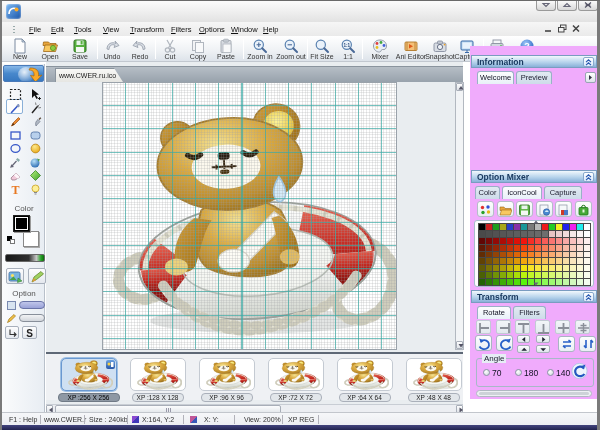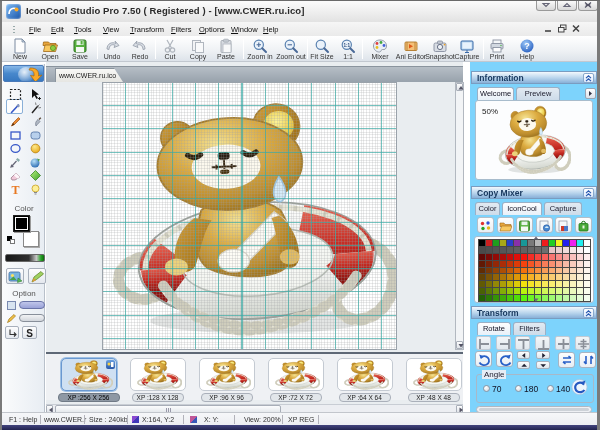--- a/index.html
+++ b/index.html
@@ -35,21 +35,21 @@
 .vscroll{left:409px;top:20px;width:9px;height:268px;background:#f2f4f6;border:1px solid #b2b8c0}
 .sbtn{position:absolute;width:7px;height:8px;background:linear-gradient(#fdfdfd,#dfe3e8);border:1px solid #a8aeb8;border-radius:1px}
 .filmstrip{left:0;top:290px;width:417px;height:48px;background:#eff1f4;border-top:2px solid #5e6876}
 .thumb{top:4px;width:56px;height:33px;background:#fff;border:1px solid #c4cad2;border-radius:5px;overflow:hidden}
 .thumb.sel{background:#cfe0f2;border:1px solid #6a98d0;box-shadow:0 0 0 1px #9ec0e4}
 .tlabel2{top:39px;height:9px;background:#e2e6ea;border:1px solid #aab0ba;border-radius:4px;font-size:6.5px;color:#222;text-align:center;line-height:8px}
 .tlabel2.sel{background:#8e98a4;border-color:#707a86;color:#000}
 .hscroll{left:0;top:342px;width:417px;height:9px;background:#eceef2;border-top:1px solid #c8cdd4}
 .hthumb{position:absolute;left:9px;top:0;width:226px;height:9px;background:linear-gradient(#fbfcfd,#e2e6ea);border:1px solid #a8aeb8;border-radius:2px}
 .grip{position:absolute;left:110px;top:2px;width:6px;height:4px;background-image:repeating-linear-gradient(90deg,#99a 0 1px,transparent 1px 2px)}
-.rightpanel{left:470px;top:62px;width:128px;height:353px;background:#7dd3fc}
+.rightpanel{left:470px;top:46px;width:128px;height:353px;background:#f0abfc}
 .phead{left:1px;width:126px;height:13px;background:linear-gradient(#f2f8fd,#b8d4ec 55%,#88b0d8);border:1px solid #7a9cc0;font-size:8.5px;font-weight:bold;color:#1a3a60;line-height:12px}
 .phead span{margin-left:5px}
 .chevbtn{position:absolute;right:2px;top:1px;width:11px;height:10px;background:linear-gradient(#fff,#dceafc);border:1px solid #88a8cc;border-radius:2px}
 .tab{height:13px;font-size:7.5px;background:linear-gradient(#e2eaf2,#cddbe9);border:1px solid #9ab0c6;border-bottom:none;border-radius:3px 3px 0 0;color:#223;text-align:center;line-height:12px}
 .tab.on{background:linear-gradient(#fdfdfe,#e8f0f8);color:#112}
 .ibox{left:5px;top:38px;width:118px;height:80px;background:#fcfdfe;border:1px solid #a8bccc;border-radius:3px}
 .mxbtn{top:0;width:17px;height:16px;background:linear-gradient(#fefefe,#e8edf3);border:1px solid #b4bec8;border-radius:3px;padding:1.5px 1px}
 .palbox{left:4px;top:174px;width:120px;height:67px;background:#fdfdfe;border:1px solid #a8bccc;border-radius:3px}
 .pal{position:absolute;left:3px;top:2px;width:113px;height:63px;font-size:0;border-top:1px solid #474747;border-left:1px solid #474747}
 .pal i{display:inline-block;width:7px;height:6.9px;border-right:1px solid #474747;border-bottom:1px solid #474747}
@@ -163,21 +163,20 @@
 </svg>
 
 <div id="win">
  <div class="abs" id="titlebar">
   <div class="abs ticon">
         <svg width="15" height="15">
           <path d="M3,10 C3,5 7,3 11,5" fill="none" stroke="#fff" stroke-width="1.6"></path>
           <circle cx="10.5" cy="5.5" r="2" fill="#f8a828"></circle>
         </svg>
       </div>
-  <div class="abs ttext">IconCool Studio Pro 7.50 ( Registered ) - [www.CWER.ru.ico]</div>
  </div>
  <div class="abs capbtn" style="left:536px;border-radius:0 0 3px 3px">
       <svg width="12" height="8" viewBox="0 0 12 8" style="">
         <path d="M3,2.5 L6,5.5 L9,2.5 Z" fill="none" stroke="#667" stroke-width="1.1"></path>
       </svg>
     </div>
     <div class="abs capbtn" style="left:557px;border-radius:0 0 3px 3px">
       <svg width="12" height="8" viewBox="0 0 12 8" style="">
         <path d="M3,5.5 L6,2.5 L9,5.5 Z" fill="none" stroke="#667" stroke-width="1.1"></path>
       </svg>
@@ -609,33 +608,27 @@
         </div>
       </div>
     </div>
  <div class="abs rightpanel">
       <div class="abs phead" style="top:9px"><span>Information</span><div class="chevbtn">
           <svg width="9" height="9" viewBox="0 0 9 9" style="">
             <path d="M2,4.2 L4.5,1.8 L7,4.2 M2,7.2 L4.5,4.8 L7,7.2" fill="none" stroke="#2858b0" stroke-width="1.1"></path>
           </svg>
         </div></div>
       <div class="abs tab on" style="left:7px;top:25px;width:37px">Welcome</div>
-      <div class="abs tab" style="left:46px;top:25px;width:44px">Preview</div>
+      <div class="abs tab" style="left:46px;top:25px;width:36px">Preview</div>
       <div class="abs" style="left:115px;top:26px;width:11px;height:11px;background:linear-gradient(#fff,#dce2ea);border:1px solid #98a4b4;border-radius:2px">
         <svg width="9" height="9" viewBox="0 0 9 9" style="">
           <path d="M3,2 L6,4.5 L3,7 Z" fill="#334"></path>
         </svg>
       </div>
-      <div class="abs ibox">
-        <div class="abs" style="left:6px;top:6px;font-size:8px;color:#222">50%</div>
-        <svg class="abs" style="left:21px;top:4px" width="74" height="72" viewBox="0 0 112 98" preserveAspectRatio="none">
-          <use href="#bear"></use>
-        </svg>
-      </div>
-      <div class="abs phead" style="top:124px"><span>Copy Mixer</span><div class="chevbtn">
+      <div class="abs phead" style="top:124px"><span>Option Mixer</span><div class="chevbtn">
           <svg width="9" height="9" viewBox="0 0 9 9" style="">
             <path d="M2,4.2 L4.5,1.8 L7,4.2 M2,7.2 L4.5,4.8 L7,7.2" fill="none" stroke="#2858b0" stroke-width="1.1"></path>
           </svg>
         </div></div>
       <div class="abs tab" style="left:5px;top:140px;width:25px">Color</div>
       <div class="abs tab on" style="left:32px;top:140px;width:40px">IconCool</div>
       <div class="abs tab" style="left:74px;top:140px;width:38px">Capture</div>
       <div class="abs" style="left:0;top:155px;width:128px;height:18px">
         <div class="abs mxbtn" style="left:7.0px">
           <svg width="13" height="12" viewBox="0 0 13 12" style="">

